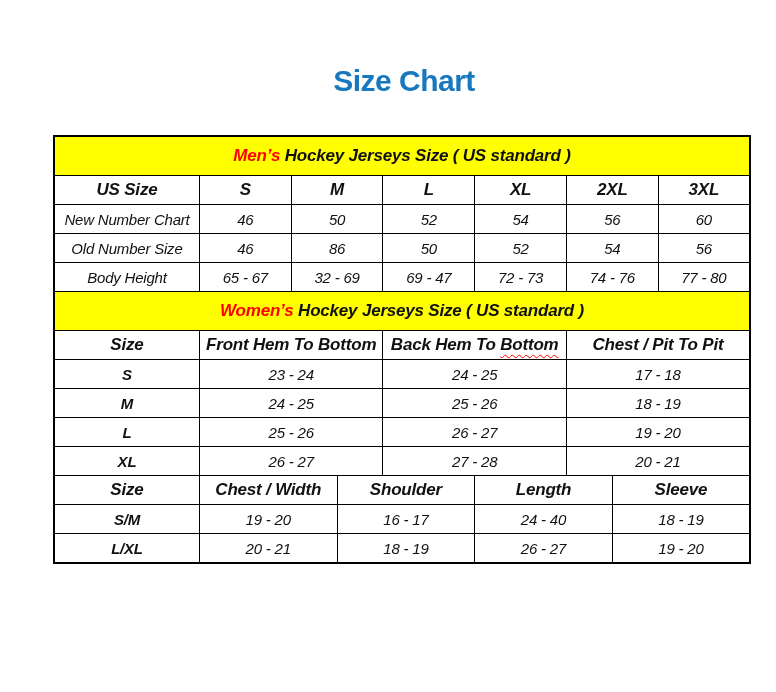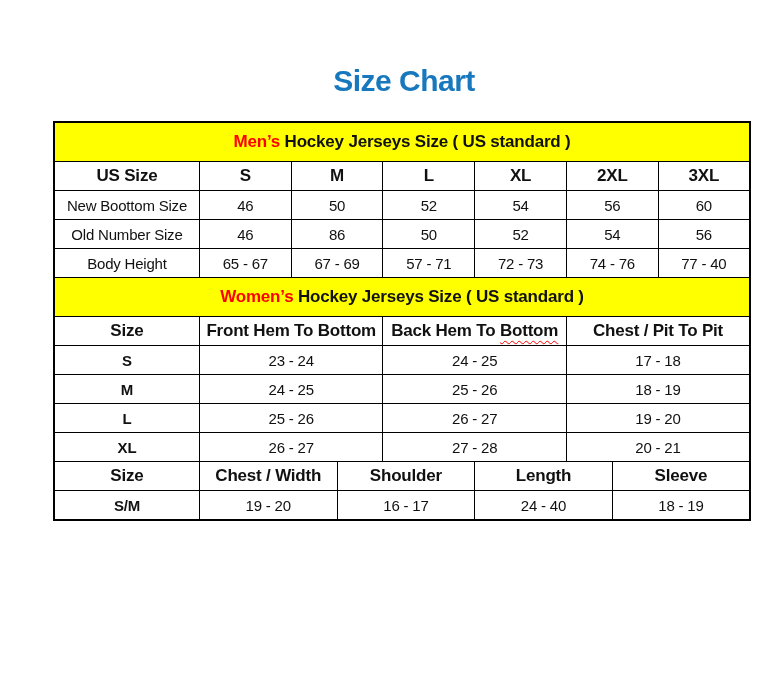--- a/index.html
+++ b/index.html
@@ -24,23 +24,24 @@
     right: 0;
     margin: 0;
     text-align: center;
     font-size: 30px;
     font-weight: 700;
     letter-spacing: -0.5px;
     color: var(--accent-blue, #1878BE);
   }
   .table-wrap {
     position: absolute;
-    top: 121px;
+    top: 135px;
     left: 37px;
     width: 698px;
+    font-style: italic;
   }
   table.size-chart {
     width: 100%;
     border-collapse: collapse;
     table-layout: fixed;
     border: 2px solid #000;
   }
   table.size-chart td, table.size-chart th {
     border: 1.5px solid #000;
     text-align: center;
@@ -117,45 +118,45 @@
         <tr>
           <th>US Size</th>
           <th colspan="2">S</th>
           <th colspan="2">M</th>
           <th colspan="2">L</th>
           <th colspan="2">XL</th>
           <th colspan="2">2XL</th>
           <th colspan="2">3XL</th>
         </tr>
         <tr>
-          <td class="cell">New Boottom Size</td>
+          <td class="cell">New Number Chart</td>
           <td class="cell" colspan="2">46</td>
           <td class="cell" colspan="2">50</td>
           <td class="cell" colspan="2">52</td>
           <td class="cell" colspan="2">54</td>
           <td class="cell" colspan="2">56</td>
           <td class="cell" colspan="2">60</td>
         </tr>
         <tr>
           <td class="cell">Old Number Size</td>
           <td class="cell" colspan="2">46</td>
           <td class="cell" colspan="2">86</td>
           <td class="cell" colspan="2">50</td>
           <td class="cell" colspan="2">52</td>
           <td class="cell" colspan="2">54</td>
           <td class="cell" colspan="2">56</td>
         </tr>
         <tr>
           <td class="cell">Body Height</td>
           <td class="cell" colspan="2">65 - 67</td>
-          <td class="cell" colspan="2">67 - 69</td>
-          <td class="cell" colspan="2">57 - 71</td>
+          <td class="cell" colspan="2">32 - 69</td>
+          <td class="cell" colspan="2">69 - 47</td>
           <td class="cell" colspan="2">72 - 73</td>
           <td class="cell" colspan="2">74 - 76</td>
-          <td class="cell" colspan="2">77 - 40</td>
+          <td class="cell" colspan="2">77 - 80</td>
         </tr>
 
         <tr class="band">
           <td colspan="13">
             <span class="hl">Women’s</span><span> Hockey Jerseys Size ( US standard )</span>
           </td>
         </tr>
         <tr>
           <th>Size</th>
           <th colspan="4">Front Hem To Bottom</th>
@@ -194,17 +195,24 @@
           <th colspan="3">Length</th>
           <th colspan="3">Sleeve</th>
         </tr>
         <tr>
           <td class="cell bold">S/M</td>
           <td class="cell" colspan="3">19 - 20</td>
           <td class="cell" colspan="3">16 - 17</td>
           <td class="cell" colspan="3">24 - 40</td>
           <td class="cell" colspan="3">18 - 19</td>
         </tr>
+        <tr>
+          <td class="cell bold">L/XL</td>
+          <td class="cell" colspan="3">20 - 21</td>
+          <td class="cell" colspan="3">18 - 19</td>
+          <td class="cell" colspan="3">26 - 27</td>
+          <td class="cell" colspan="3">19 - 20</td>
+        </tr>
 
       </tbody>
     </table>
   </div>
 </div>
 
 </body></html>

